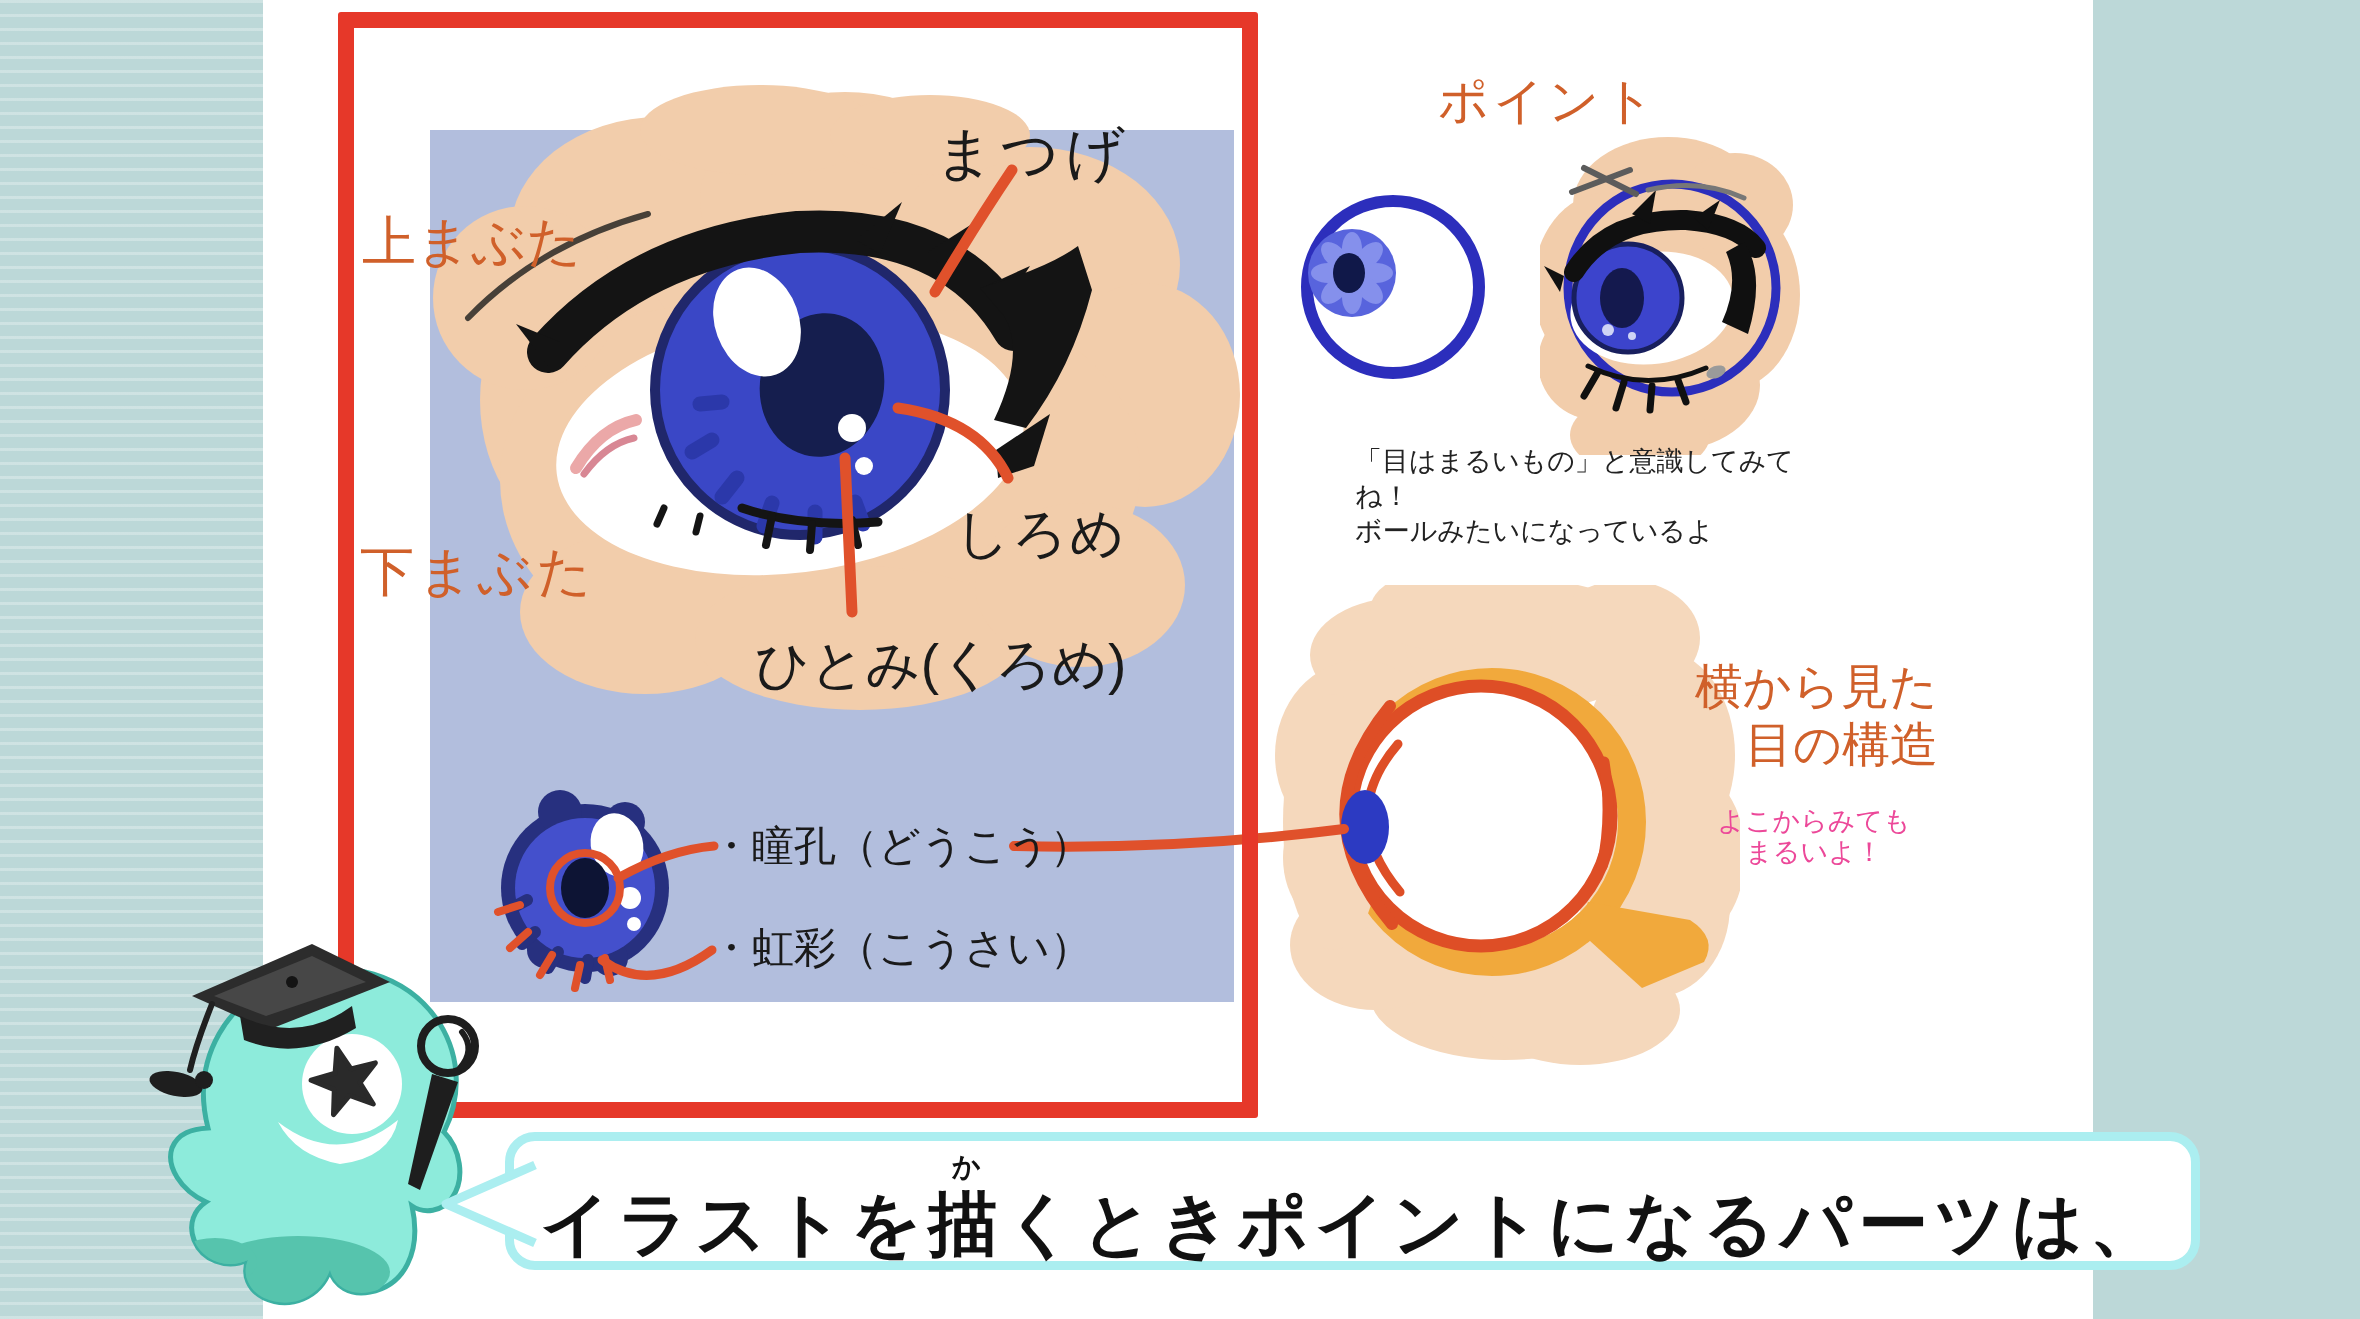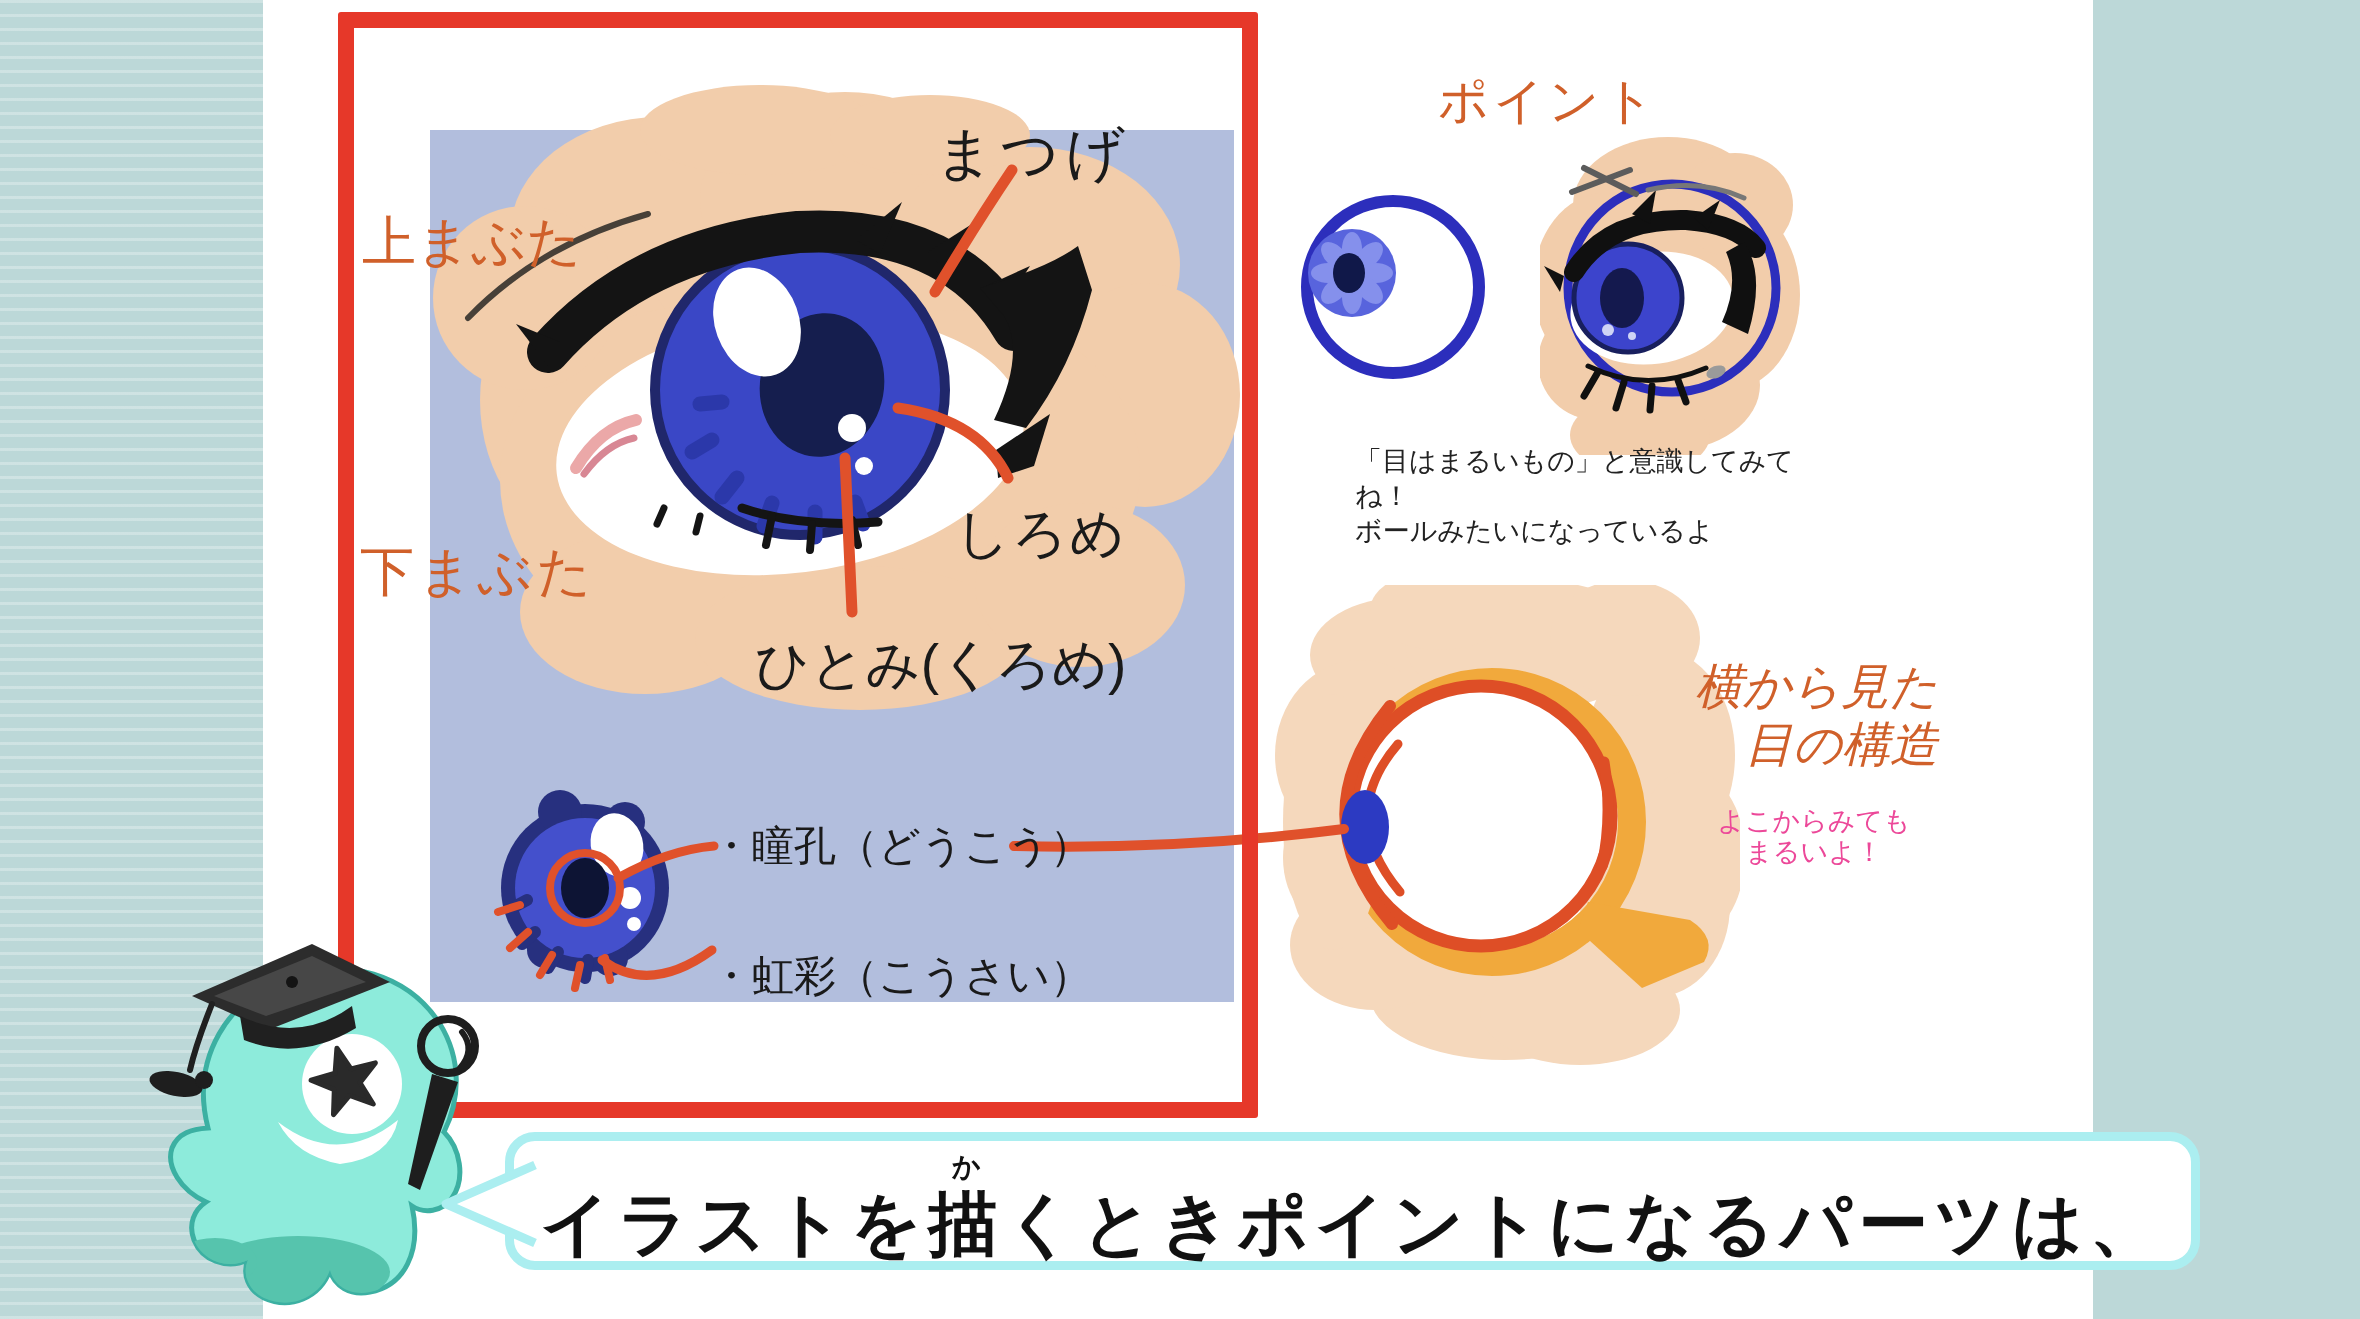--- a/index.html
+++ b/index.html
@@ -26,27 +26,27 @@
 
   .lbl{position:absolute;white-space:nowrap;color:var(--text-black,#1a1a1a);z-index:60;}
   .lbl.orange{color:var(--label-orange,#d0602a);margin-top:16px;}
   .lbl-matsuge{left:935px;top:82px;font-size:58px;letter-spacing:6px;margin-top:33px;}
   .lbl-ue{left:362px;top:190px;font-size:54px;}
   .lbl-shita{left:360px;top:520px;font-size:54px;letter-spacing:4px;}
   .lbl-shirome{left:955px;top:498px;font-size:54px;letter-spacing:2px;}
   .lbl-hitomi{left:755px;top:628px;font-size:54px;}
   .lbl-hitomi .paren{font-size:55px;}
   .lbl-doukou{left:710px;top:818px;font-size:42px;}
-  .lbl-kousai{left:710px;top:920px;font-size:42px;margin-top:28px;}
+  .lbl-kousai{left:710px;top:920px;font-size:42px;}
 
   .point-heading{left:1438px;top:52px;font-size:50px;letter-spacing:4px;}
   .point-caption{position:absolute;left:1355px;top:444px;width:440px;z-index:60;
     font-size:27px;line-height:35px;text-align:left;color:#222;}
   .side-heading{position:absolute;left:1630px;top:658px;width:308px;z-index:60;
-    font-size:48px;line-height:58px;text-align:right;color:var(--label-orange,#d0602a);white-space:nowrap;font-style:italic;}
+    font-size:48px;line-height:58px;text-align:right;color:var(--label-orange,#d0602a);white-space:nowrap;}
   .side-caption{position:absolute;left:1690px;top:806px;width:248px;z-index:60;
     font-size:27px;line-height:31px;text-align:center;color:#ec4899;}
 
   .bubble{position:absolute;left:505px;top:1132px;width:1695px;height:138px;
     box-sizing:border-box;background:#fff;border:9px solid var(--bubble-border-cyan,#abeef0);
     border-radius:30px;z-index:56;}
   svg.bubble-tail{position:absolute;left:430px;top:1130px;width:130px;height:140px;z-index:57;}
   .bubble-text{position:absolute;left:540px;top:1178px;z-index:58;
     font-size:70px;font-weight:bold;letter-spacing:6px;color:#111;white-space:nowrap;}
   .bubble-text .rb{position:relative;display:inline-block;}

